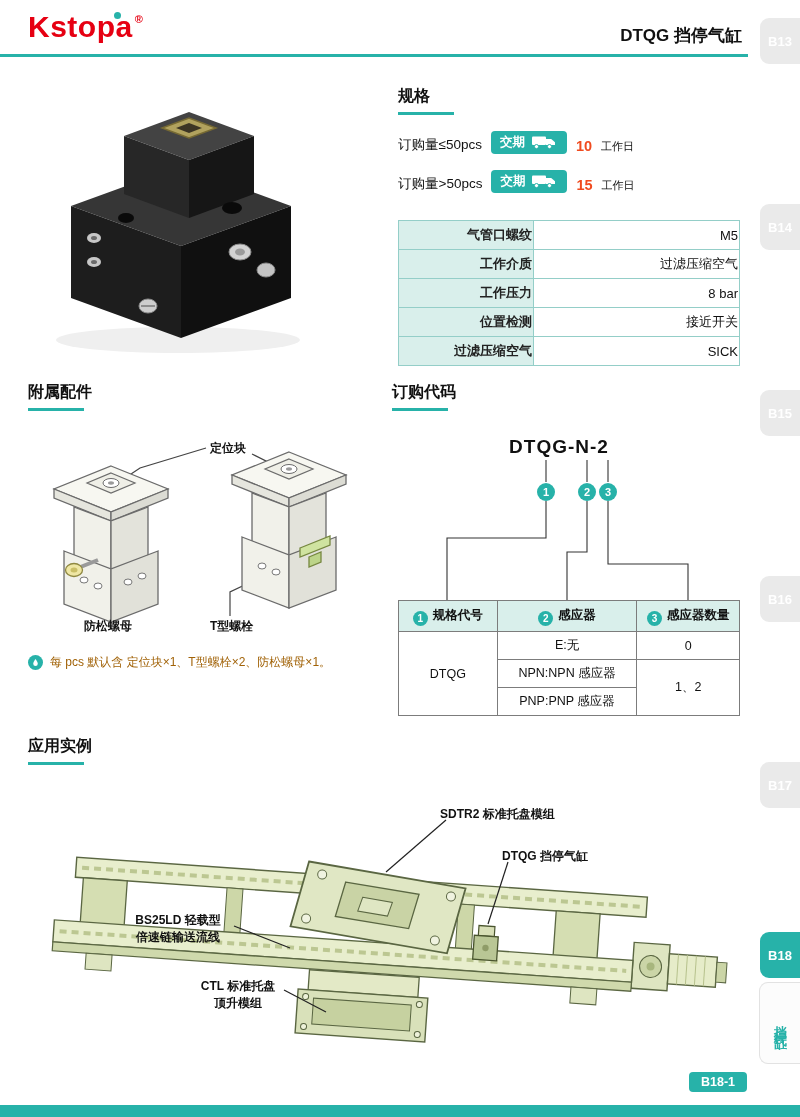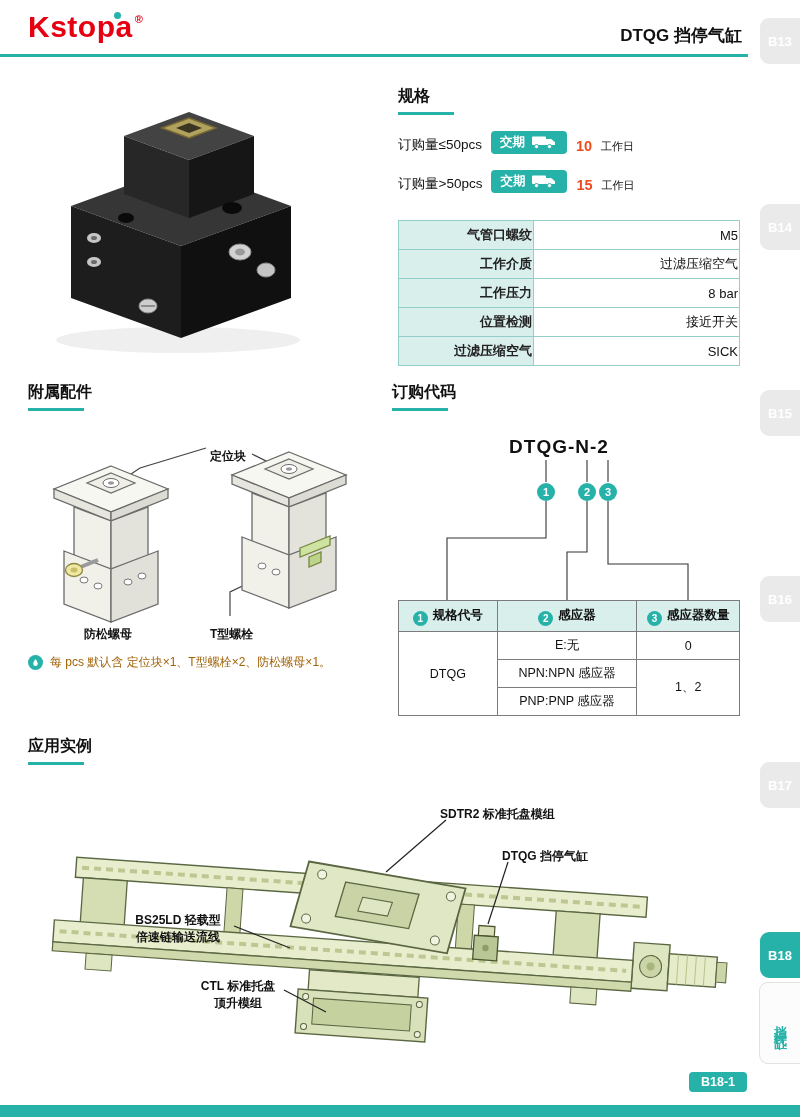--- a/index.html
+++ b/index.html
@@ -35,21 +35,21 @@
   .lead-days{color:var(--accent-red);font-weight:bold;font-size:14.5px;}
   .lead-unit{font-size:11px;}
 
   
   table.spec{border-collapse:collapse;width:342px;}
   table.spec td{border:1px solid #94cec8;height:26px;font-size:13px;text-align:right;}
   table.spec td.k{width:132px;background:var(--light-teal);font-weight:bold;color:#222;}
   table.spec td.v{background:#fff;}
 
   
-  .part-label{font-size:12px;font-weight:bold;margin-top:8px;}
+  .part-label{font-size:12px;font-weight:bold;}
   .note-row{display:flex;align-items:center;gap:7px;}
   .note-icon{width:15px;height:15px;border-radius:50%;background:var(--teal);display:inline-flex;align-items:center;justify-content:center;flex:0 0 auto;}
   .note-text{font-size:12px;color:#a16207;}
 
   
   .order-code{width:342px;text-align:center;font-size:19px;font-weight:bold;letter-spacing:1px;}
   .mk-big{position:absolute;width:18px;height:18px;border-radius:50%;background:var(--teal);color:#fff;
     font-size:11px;font-weight:bold;display:flex;align-items:center;justify-content:center;}
   table.order{border-collapse:collapse;width:342px;}
   table.order th,table.order td{border:1px solid #7c7c7c;font-size:12.5px;text-align:center;font-weight:normal;}

